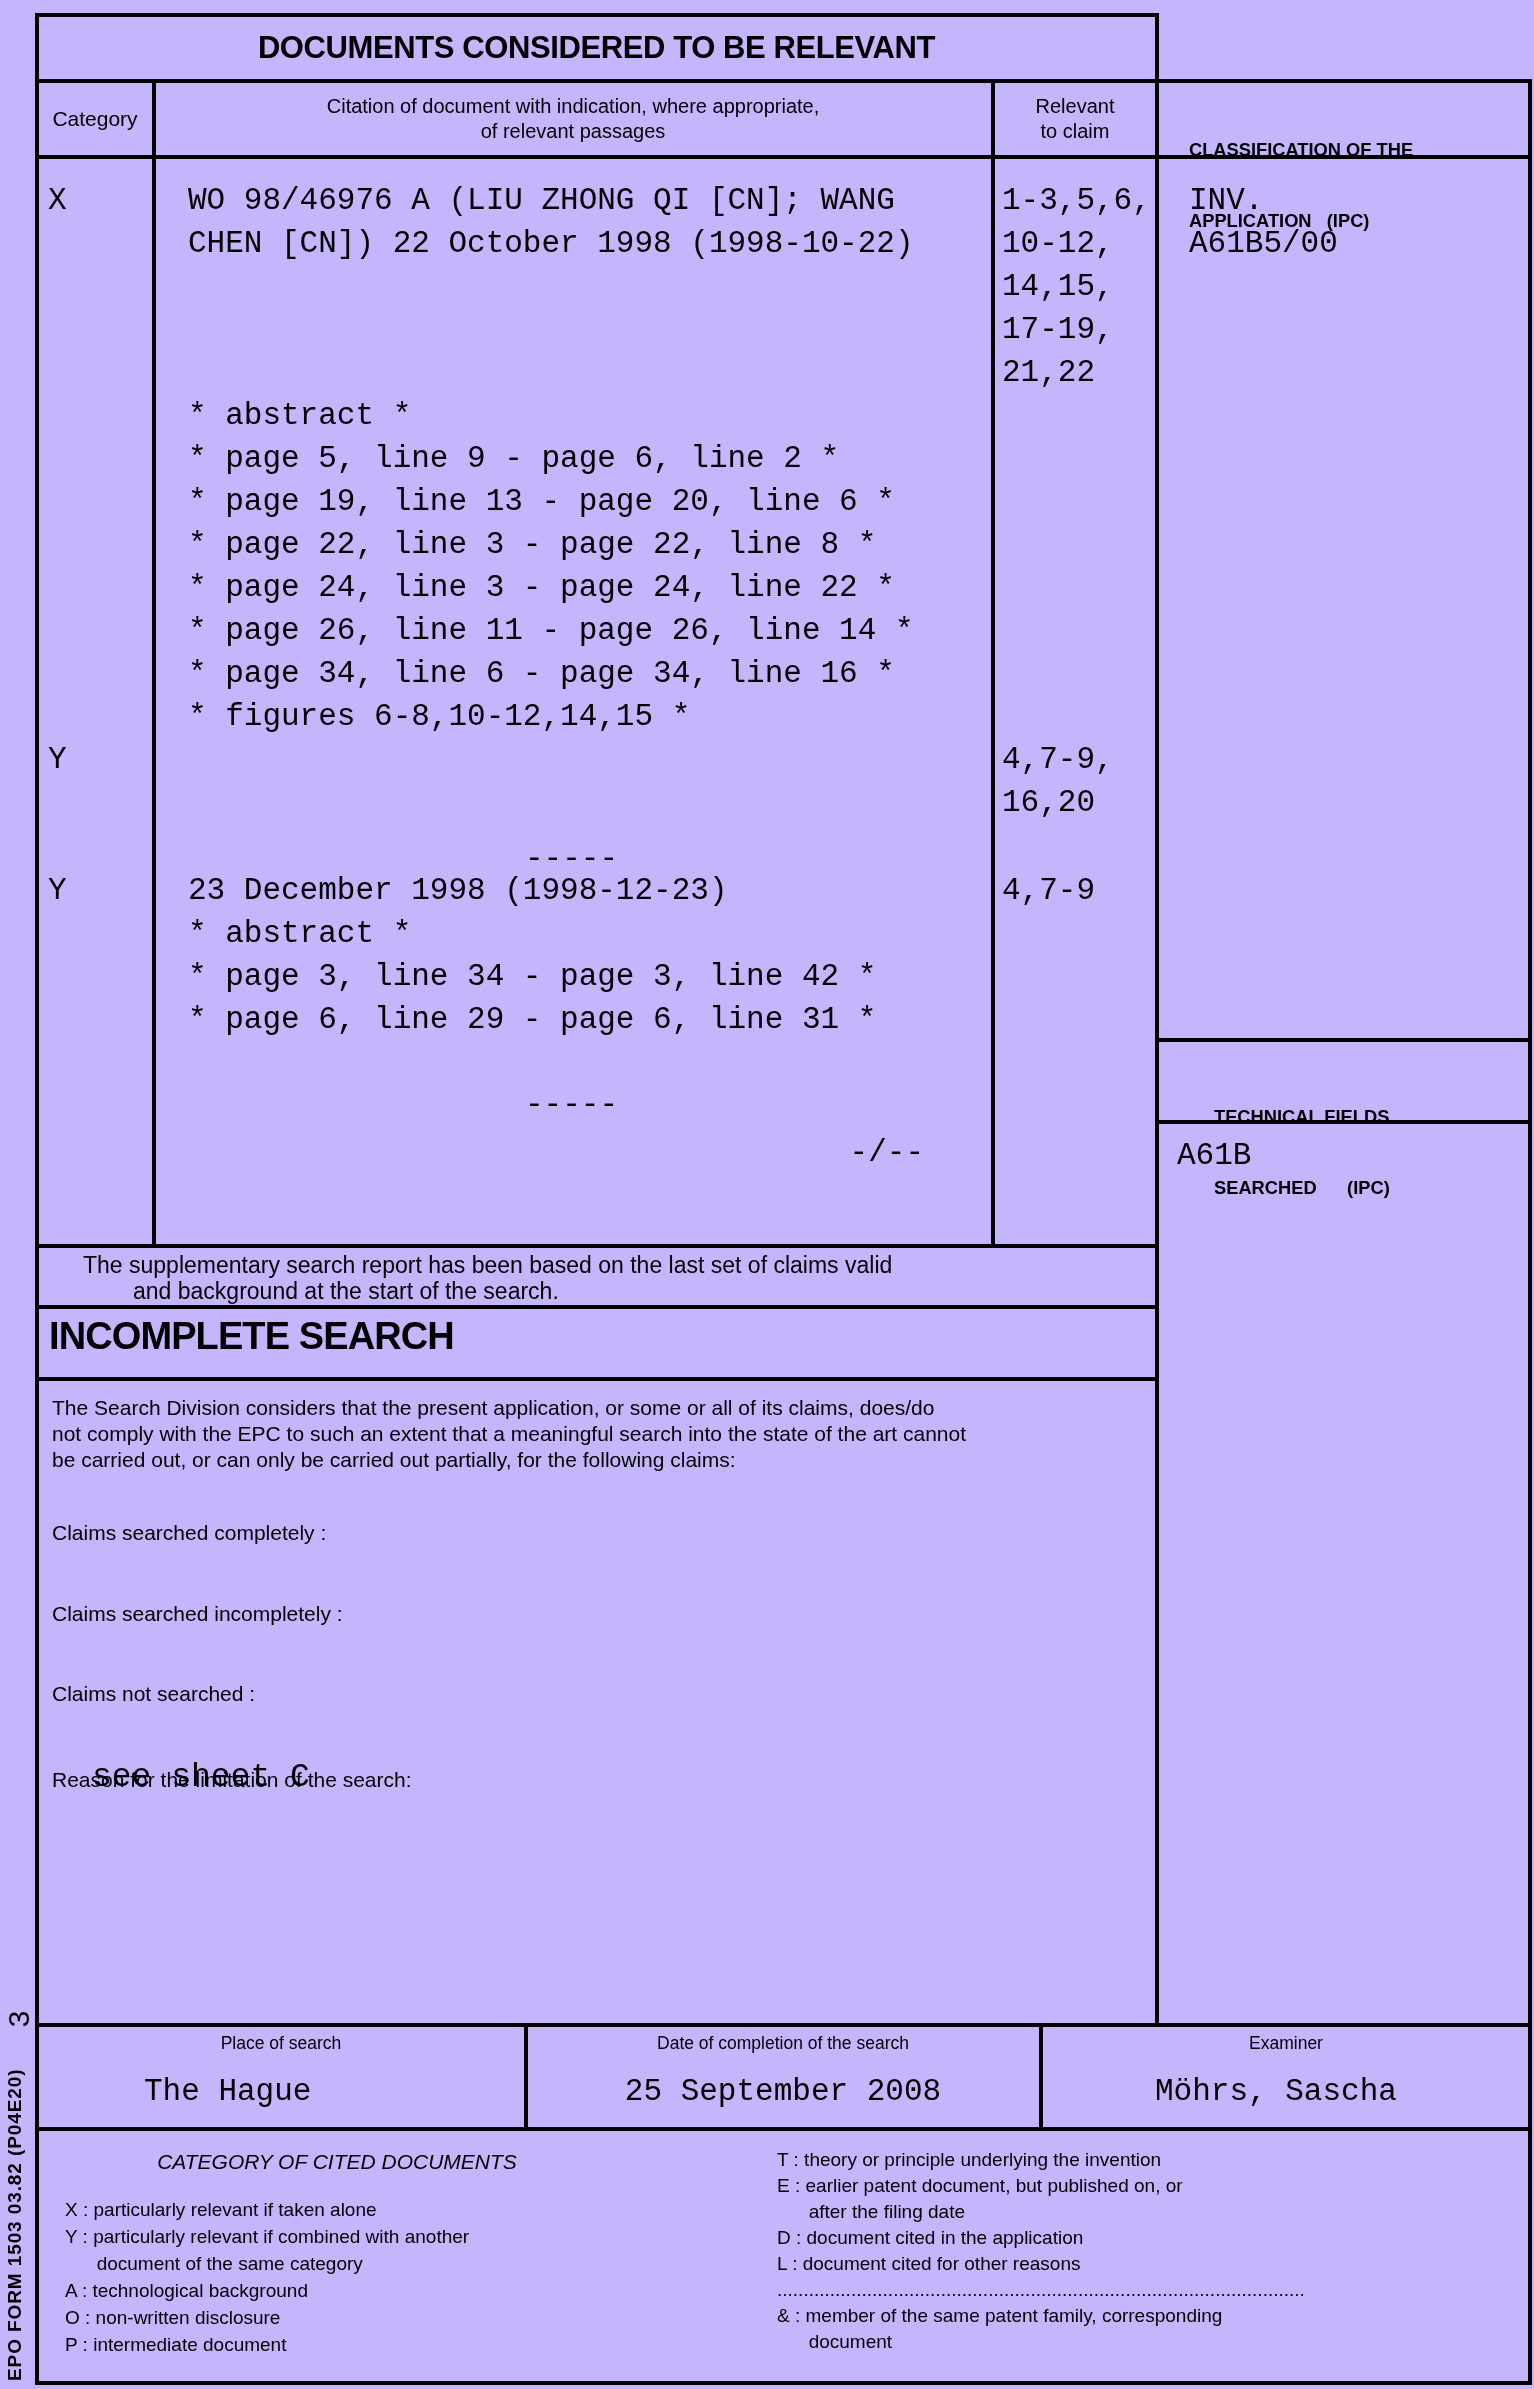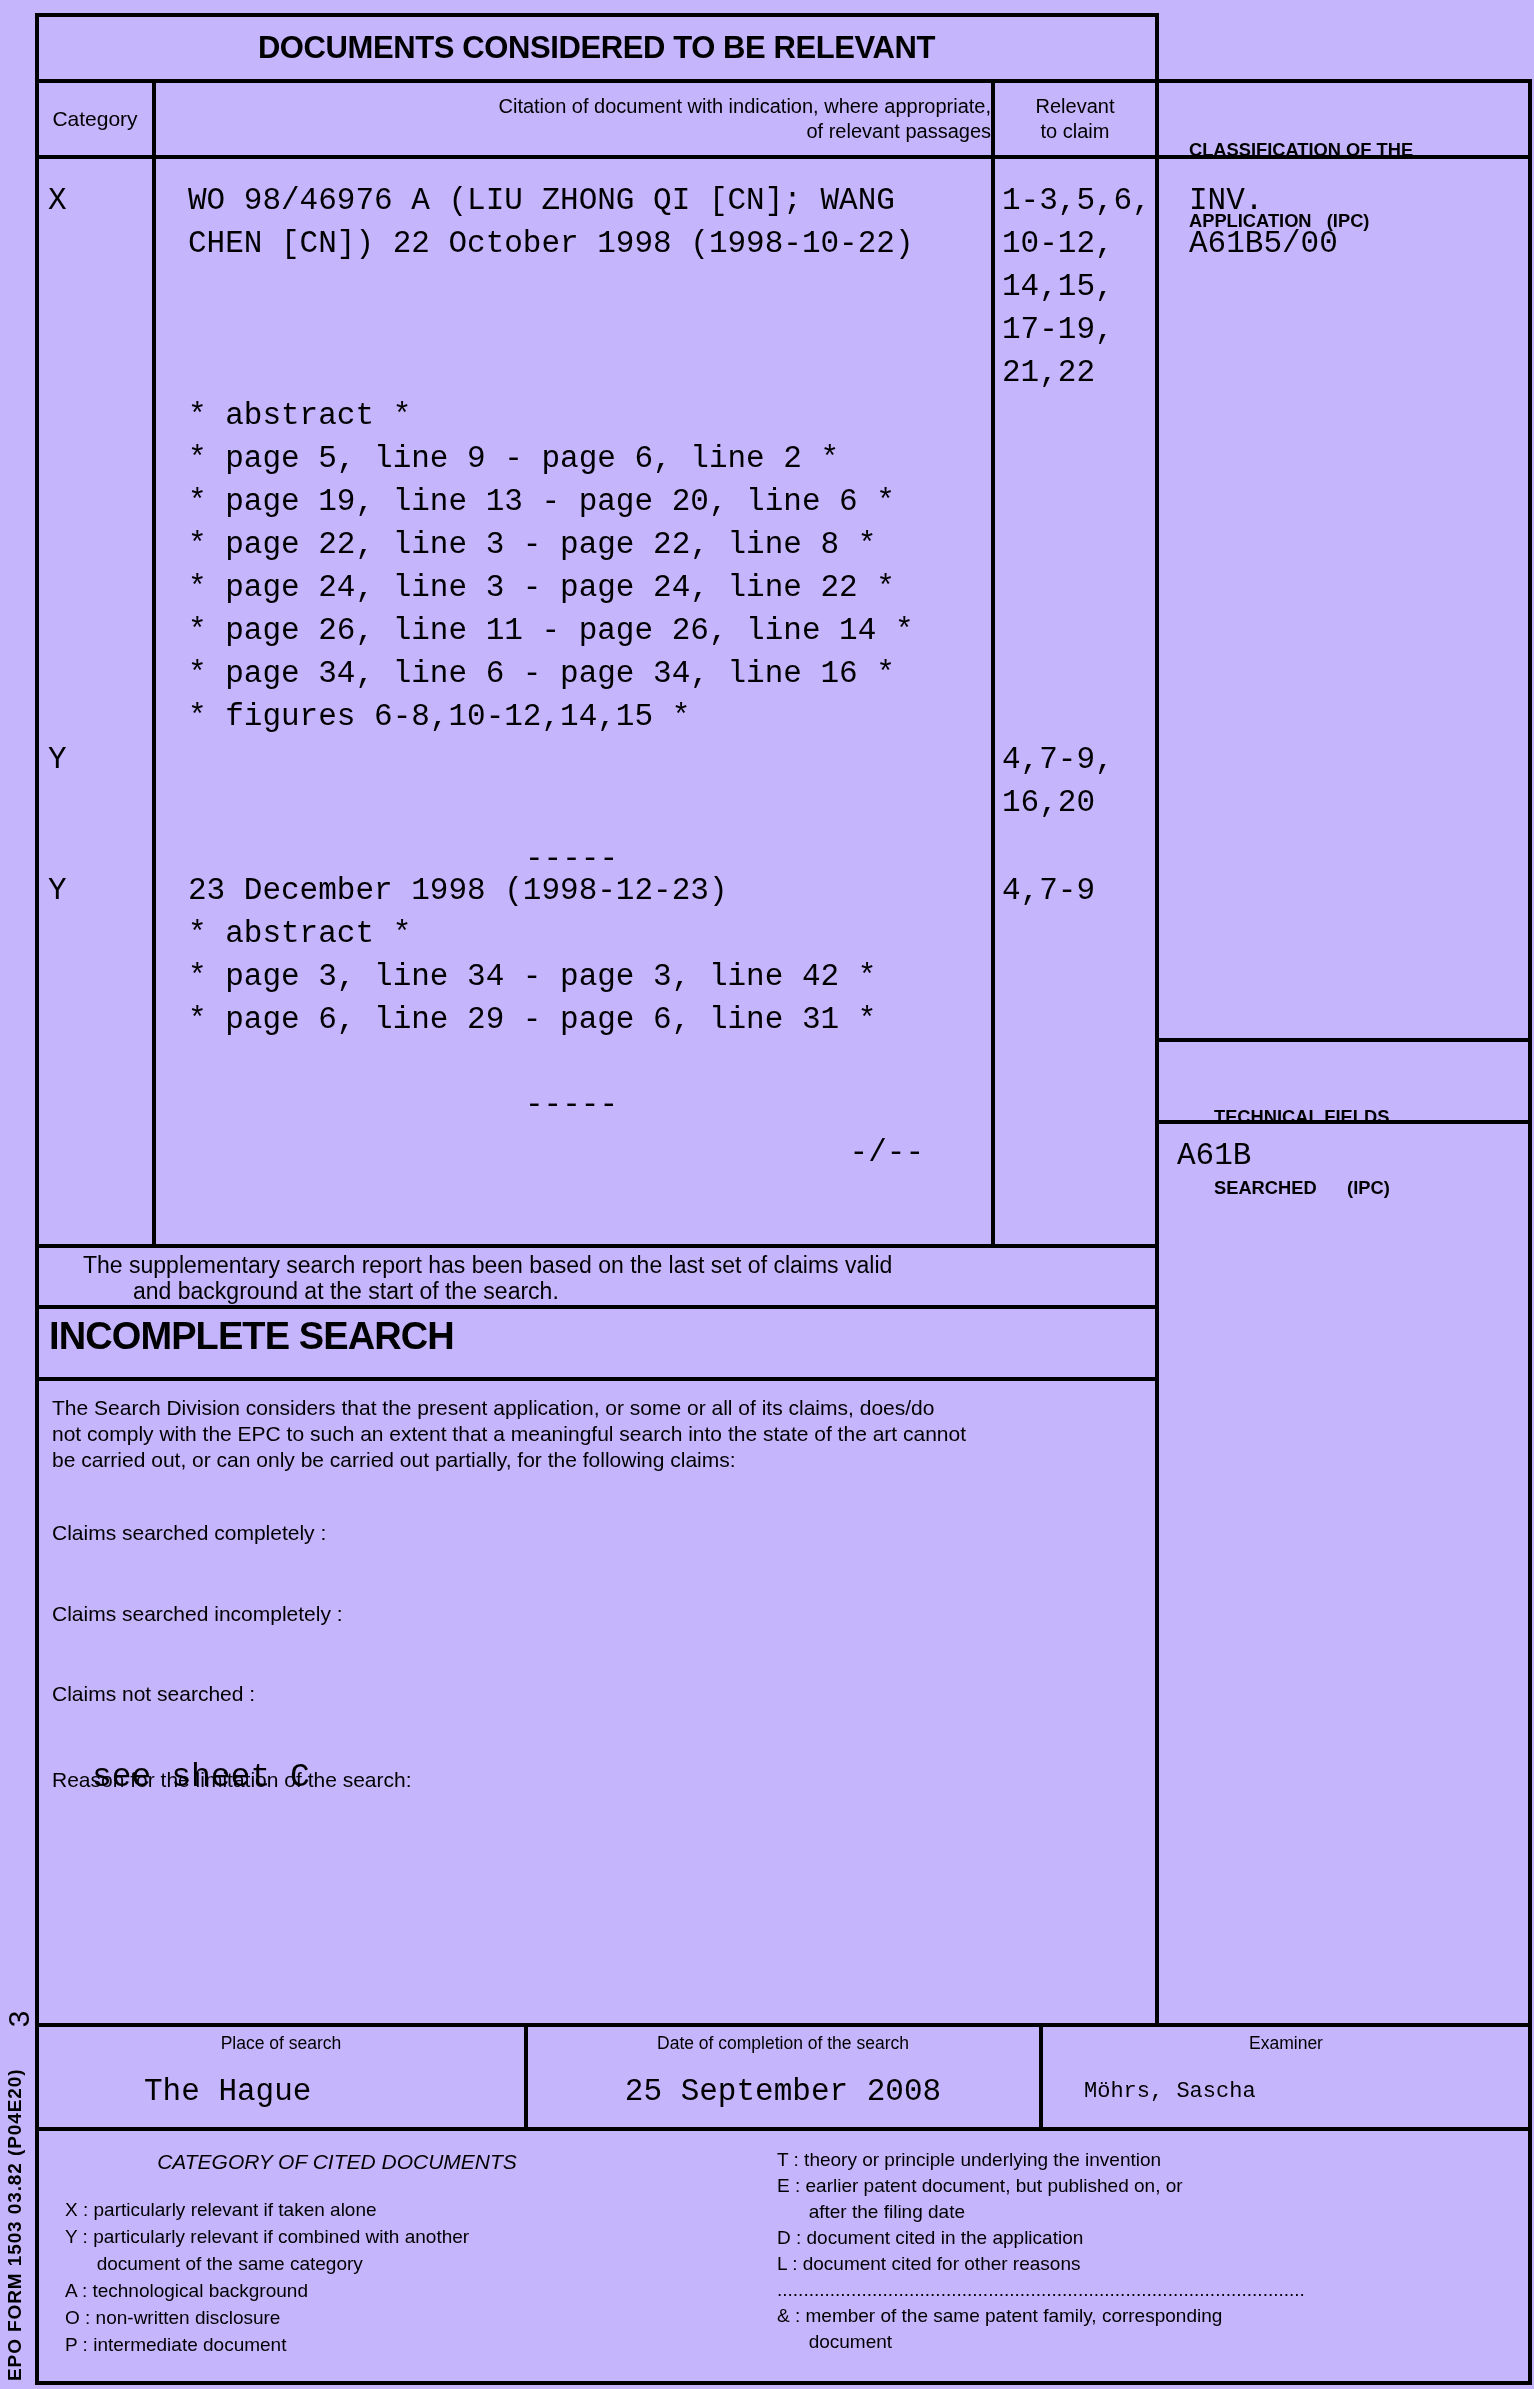--- a/index.html
+++ b/index.html
@@ -40,21 +40,21 @@
   <div class="vline" style="left:991px;top:79px;width:3.5px;height:1169px;"></div>
   <div class="vline" style="left:1155px;top:13px;width:3.5px;height:2013px;"></div>
   <div class="vline" style="left:1528px;top:79px;width:3.5px;height:2306px;"></div>
   <div class="vline" style="left:524px;top:2023px;width:3.5px;height:108px;"></div>
   <div class="vline" style="left:1039px;top:2023px;width:3.5px;height:108px;"></div>
 
   <div class="abs center title" style="left:35px;top:13px;width:1123px;height:69px;">DOCUMENTS CONSIDERED TO BE RELEVANT</div>
 
   <div class="abs center colhead" style="left:38px;top:82px;width:114px;height:73px;font-size:21px;">Category</div>
 
-  <div class="abs center colhead" style="left:155px;top:82px;width:836px;height:73px;flex-direction:column;align-items:flex-end;">
+  <div class="abs center colhead" style="left:155px;top:82px;width:836px;height:73px;flex-direction:column;">
     <div>Citation of document with indication, where appropriate,</div>
     <div>of relevant passages</div>
   </div>
 
   <div class="abs center colhead" style="left:995px;top:82px;width:160px;height:73px;flex-direction:column;">
     <div>Relevant</div>
     <div>to claim</div>
   </div>
 
   <div class="abs bighead" style="left:1189px;top:91px;width:339px;">
@@ -103,21 +103,21 @@
   <div class="abs bodytext" style="left:52px;top:1767px;">Reason for the limitation of the search:</div>
 
   <div class="abs mono" style="left:92px;top:1756px;font-size:33px;">see sheet C</div>
 
   <div class="abs smalllbl" style="left:38px;top:2033px;width:486px;">Place of search</div>
   <div class="abs smalllbl" style="left:527px;top:2033px;width:512px;">Date of completion of the search</div>
   <div class="abs smalllbl" style="left:1043px;top:2033px;width:486px;">Examiner</div>
 
   <div class="abs mono" style="left:144px;top:2070px;font-size:31px;">The Hague</div>
   <div class="abs mono" style="left:527px;top:2070px;width:512px;text-align:center;font-size:31px;">25 September 2008</div>
-  <div class="abs mono" style="left:1084px;top:2070px;font-size:22px;">Möhrs, Sascha</div>
+  <div class="abs mono" style="left:1155px;top:2070px;font-size:31px;">Möhrs, Sascha</div>
 
   <div class="abs" style="left:136px;top:2150px;width:402px;text-align:center;font-size:21px;font-style:italic;">CATEGORY OF CITED DOCUMENTS</div>
 
   <div class="abs legend" style="left:65px;top:2196px;width:629px;"><div>X : particularly relevant if taken alone</div><div>Y : particularly relevant if combined with another</div><div>      document of the same category</div><div>A : technological background</div><div>O : non-written disclosure</div><div>P : intermediate document</div></div>
 
   <div class="abs legend" style="left:777px;top:2147px;width:646px;line-height:26px;"><div>T : theory or principle underlying the invention</div><div>E : earlier patent document, but published on, or</div><div>      after the filing date</div><div>D : document cited in the application</div><div>L : document cited for other reasons</div><div>....................................................................................................</div><div>&amp; : member of the same patent family, corresponding</div><div>      document</div></div>
 
   <div class="abs rot" style="left:3.5px;top:2381px;font-weight:bold;font-size:19px;letter-spacing:0.9px;">EPO FORM 1503 03.82 (P04E20)</div>
   <div class="abs rot mono" style="left:0px;top:2028px;font-size:30px;">3</div>
 

